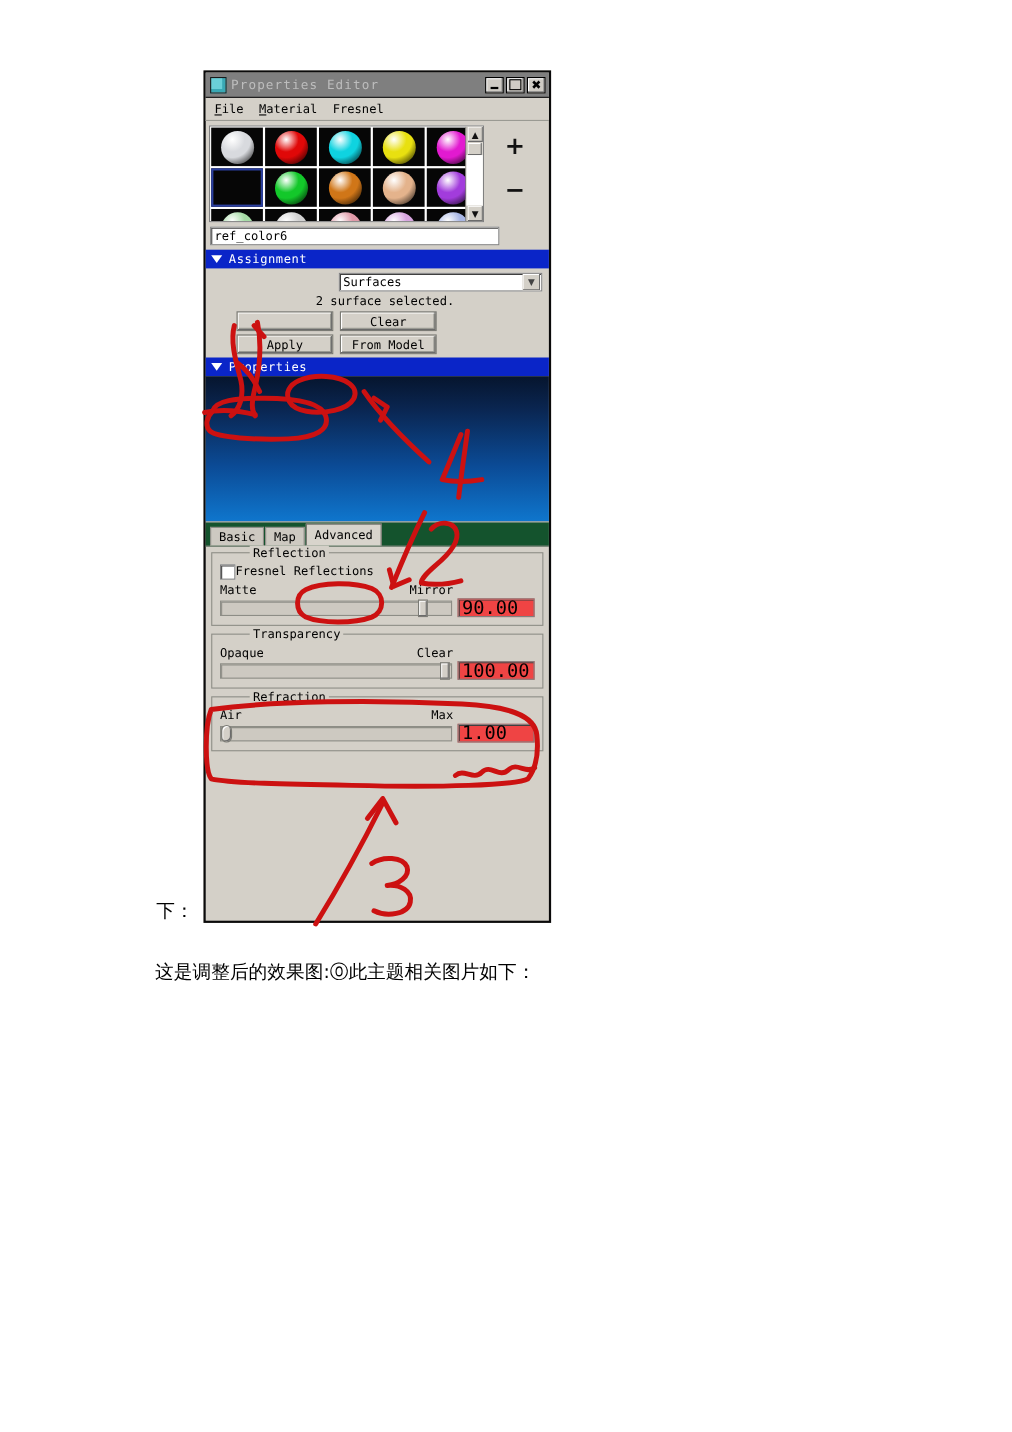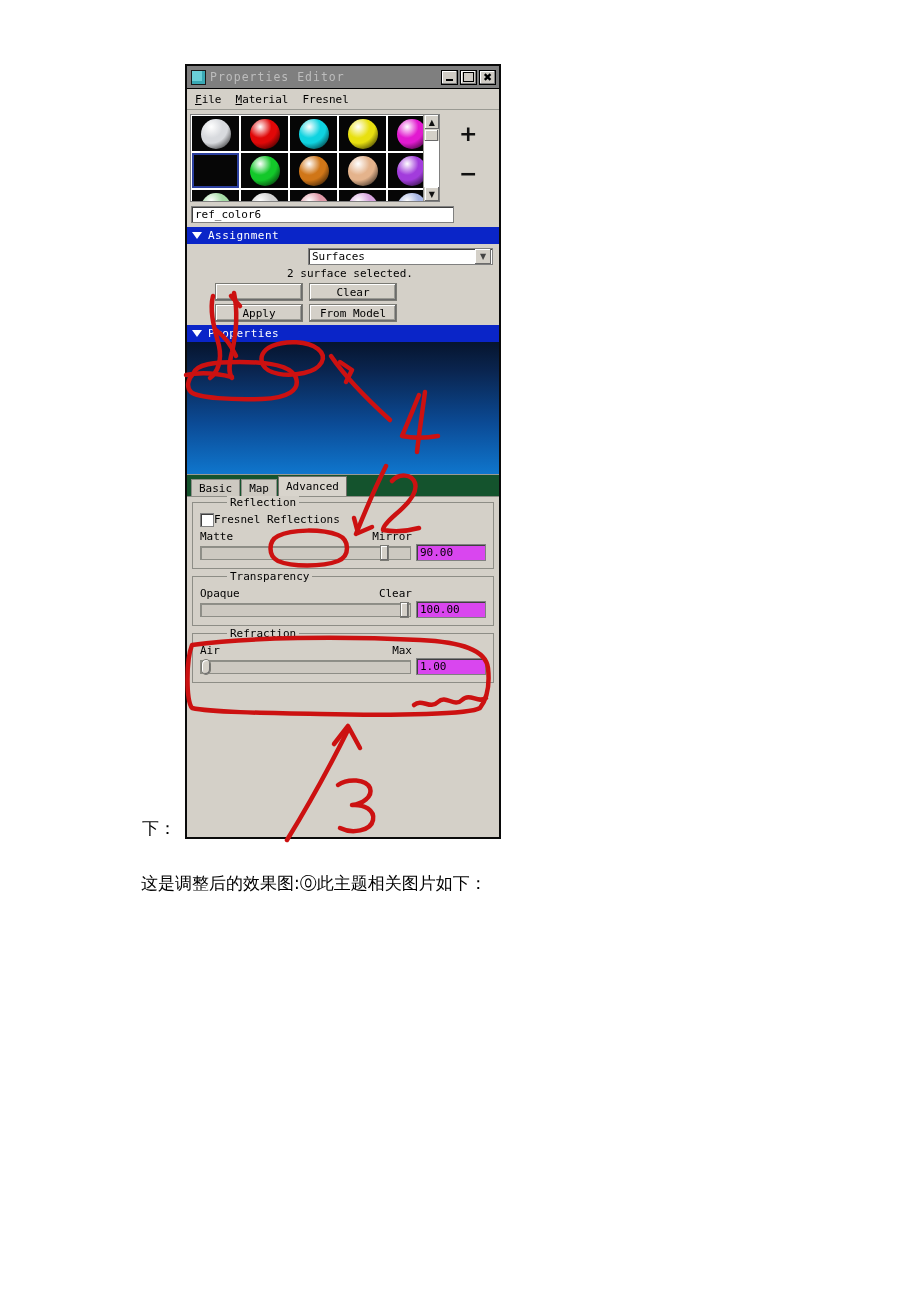--- a/index.html
+++ b/index.html
@@ -196,23 +196,23 @@
     border:1px solid #8d8d86;box-shadow:inset 1px 1px 0 #8f8f88;
     position:relative;box-sizing:border-box;
   }
   .thumb{
     position:absolute;top:-2px;width:9px;height:16px;background:#d4d0c8;
     box-shadow:inset -1px -1px 0 #6b6b6b, inset 1px 1px 0 #fff;
     border:1px solid #7a7a74;box-sizing:border-box;
   }
   .thumb.round{border-radius:5px;width:10px;}
   .numbox{
-    width:70px;height:17px;background:#d946ef;border:1px solid #808080;
+    width:70px;height:17px;background:#ef4444;border:1px solid #808080;
     box-shadow:inset 1px 1px 0 #404040;
-    font-size:11px;display:flex;align-items:center;padding-left:3px;
+    font-size:17px;display:flex;align-items:center;padding-left:3px;
     box-sizing:border-box;flex:0 0 auto;
   }
   .blank-area{height:62px;}
 
   
   #annotations{
     position:absolute;left:0;top:0;width:920px;height:1302px;
     pointer-events:none;
   }
 

